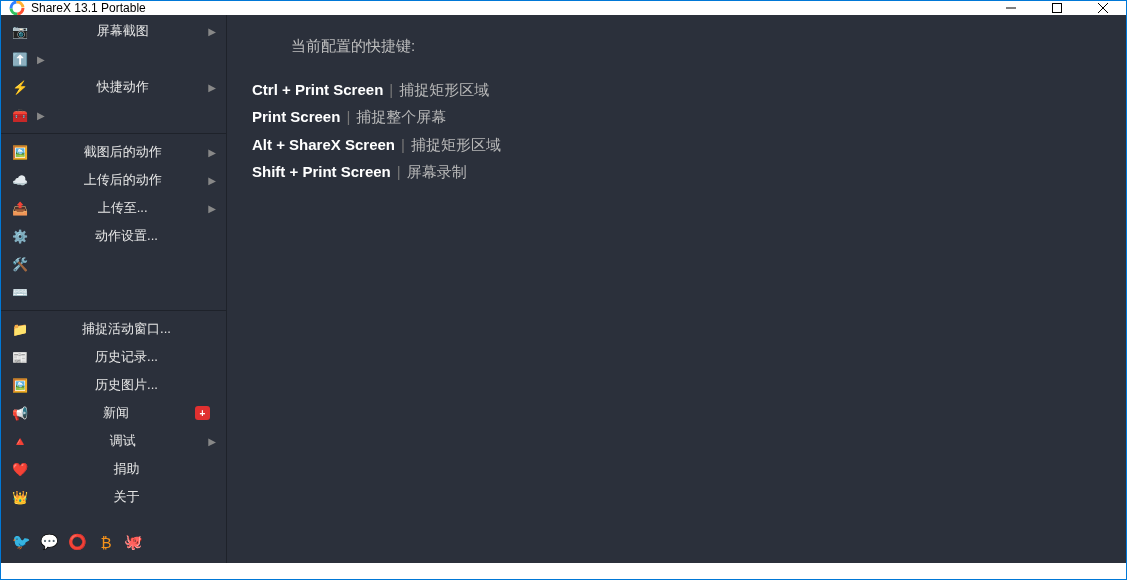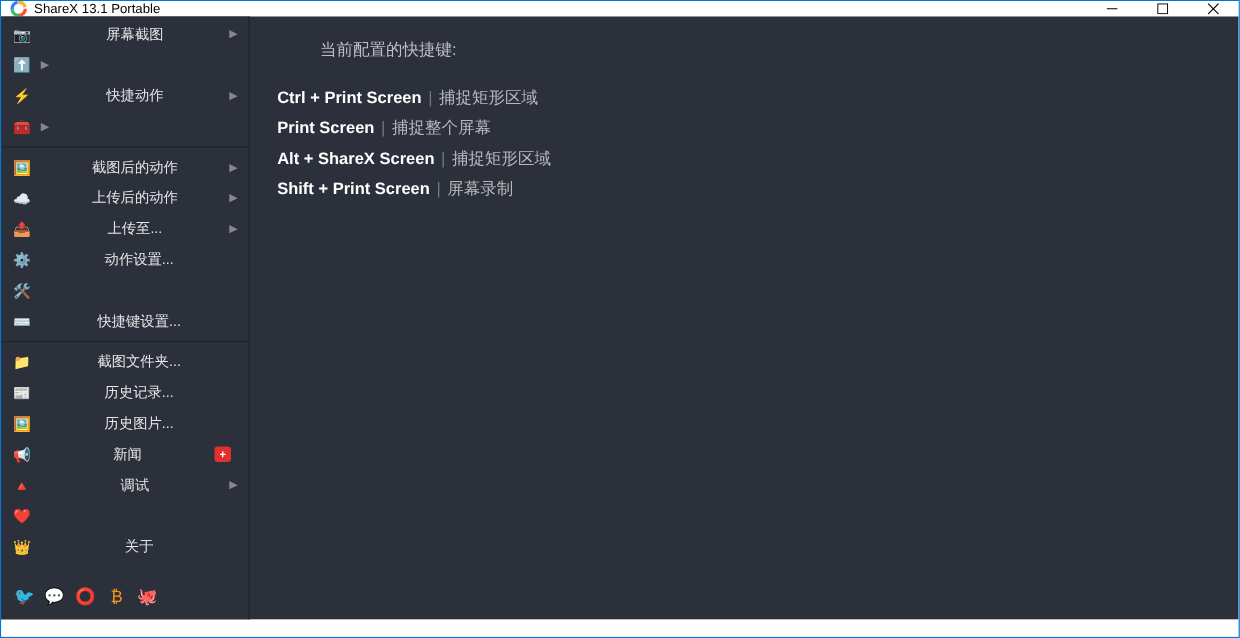--- a/index.html
+++ b/index.html
@@ -190,26 +190,25 @@
         </div>
         <div class="menu-item">
           <span class="icon">⚙️</span>
           <span class="label">动作设置...</span>
         </div>
         <div class="menu-item">
           <span class="icon">🛠️</span>
         </div>
         <div class="menu-item">
           <span class="icon">⌨️</span>
-          <span class="label">快捷键设置...</span>
         </div>
         <div class="menu-sep"></div>
         <div class="menu-item">
           <span class="icon">📁</span>
-          <span class="label">截图文件夹...</span>
+          <span class="label">捕捉活动窗口...</span>
         </div>
         <div class="menu-item">
           <span class="icon">📰</span>
           <span class="label">历史记录...</span>
         </div>
         <div class="menu-item">
           <span class="icon">🖼️</span>
           <span class="label">历史图片...</span>
         </div>
         <div class="menu-item">
@@ -217,20 +216,21 @@
           <span class="label">新闻</span>
           <span class="badge">+</span>
         </div>
         <div class="menu-item">
           <span class="icon" style="color: rgb(224, 112, 64);">🔺</span>
           <span class="label">调试</span>
           <span class="arrow">▶</span>
         </div>
         <div class="menu-item">
           <span class="icon">❤️</span>
+          <span class="label">捐助</span>
         </div>
         <div class="menu-item">
           <span class="icon" style="color: rgb(240, 192, 64);">👑</span>
           <span class="label">关于</span>
         </div>
       </div>
     <div class="social" id="social">
         <div class="social-btn" style="color: rgb(29, 161, 242);">🐦</div>
         <div class="social-btn" style="color: rgb(88, 101, 242);">💬</div>
         <div class="social-btn" style="color: rgb(255, 66, 77);">⭕</div>

